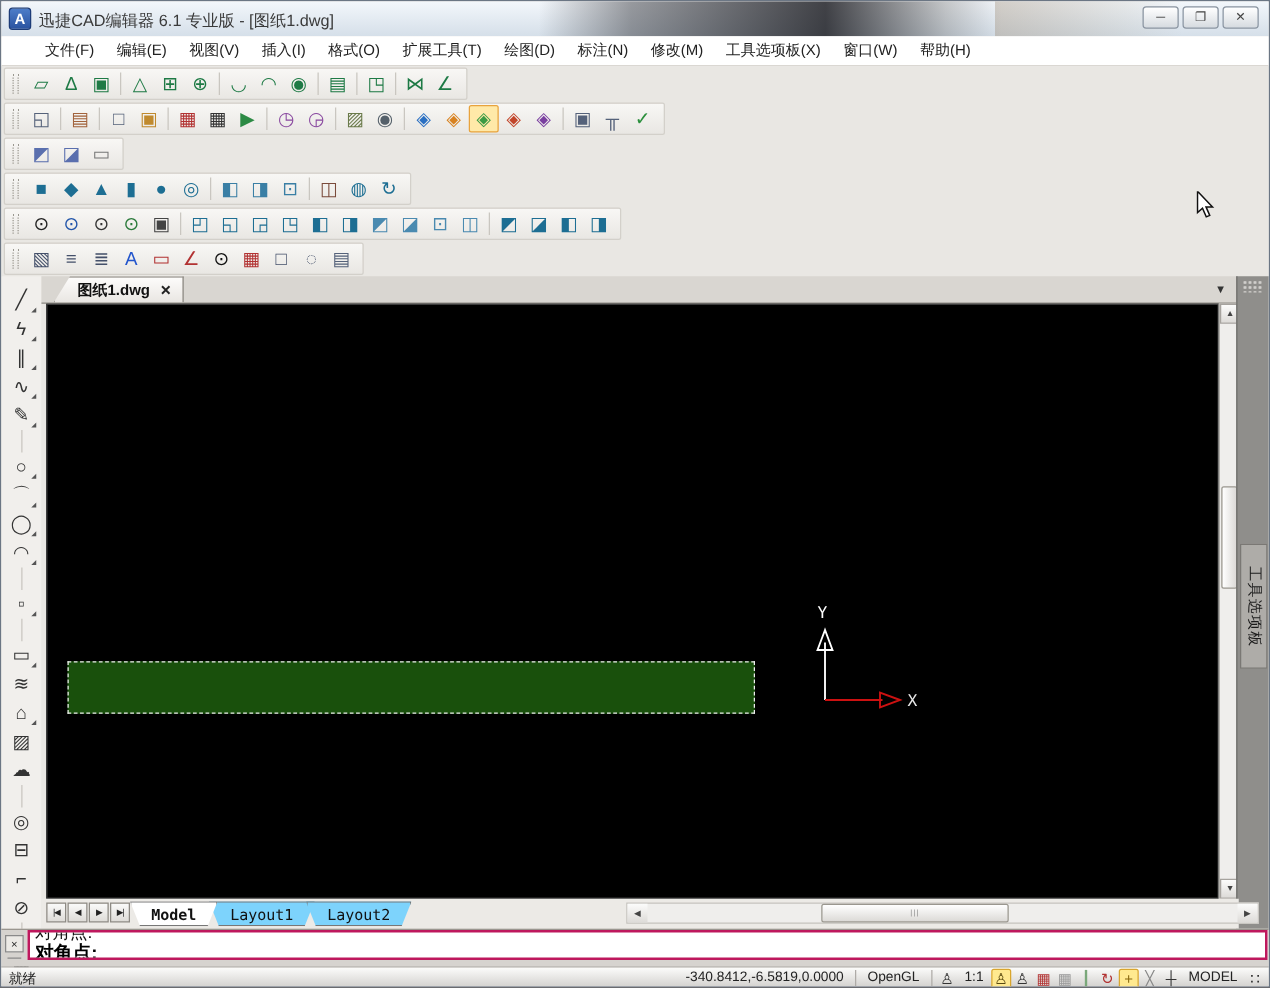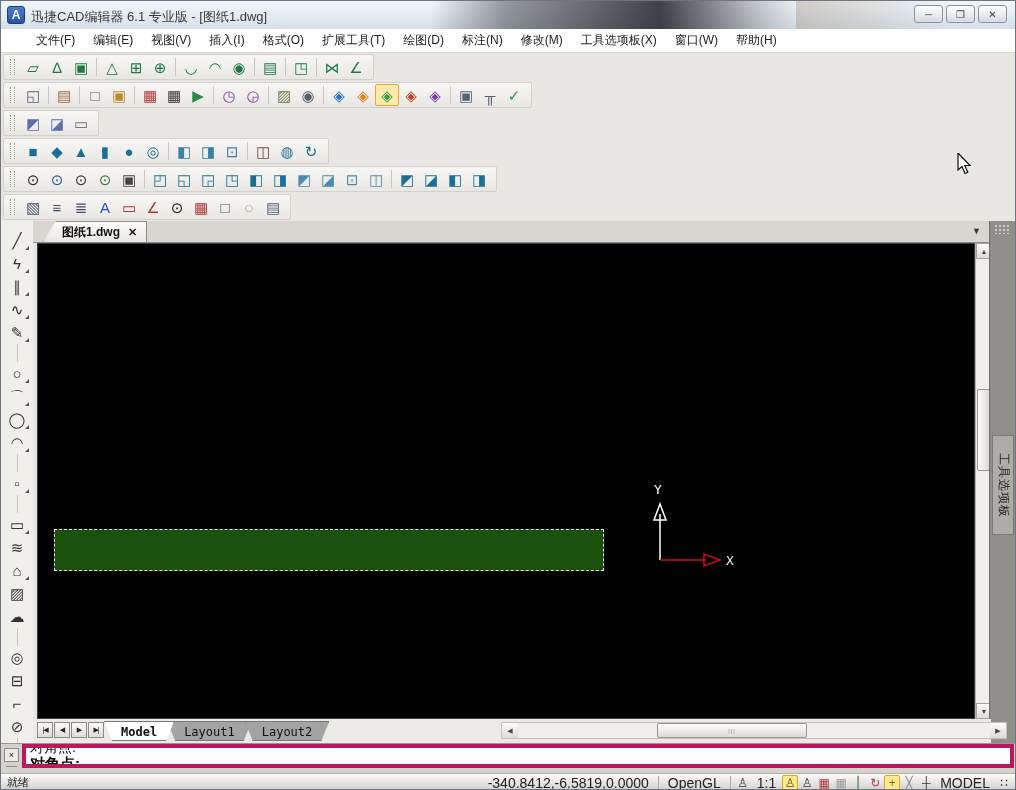--- a/index.html
+++ b/index.html
@@ -85,52 +85,52 @@
     border:1px solid #7a7874;display:flex;align-items:center;justify-content:center;overflow:visible;}
   .strip-tab span{transform:rotate(90deg);white-space:nowrap;font-size:12px;color:#1a1a1a;letter-spacing:1px;}
 
   
   .bottom-band{position:absolute;left:32px;top:718px;width:958px;height:24px;background:#eceae6;}
   .nav-btns{position:absolute;left:4px;top:3px;display:flex;gap:1px;}
   .nav-btn{width:16px;height:16px;border:1px solid #8d8a84;background:linear-gradient(#fafaf9,#dedcd8);
     font-size:7px;color:#222;display:flex;align-items:center;justify-content:center;letter-spacing:-1px;}
   .layout-tabs{position:absolute;left:78px;top:2px;display:flex;}
   .ltab{position:relative;height:20px;padding:3px 16px 0 16px;margin-left:-7px;font-size:12px;
-    font-family:"DejaVu Sans Mono",monospace;background:#a3a3a3;color:#111;
+    font-family:"DejaVu Sans Mono",monospace;background:#7dd3fc;color:#111;
     clip-path:polygon(0 0,100% 0,calc(100% - 8px) 100%,8px 100%);border:1px solid #777;}
   .ltab.active{background:#ffffff;font-weight:bold;z-index:2;}
   .hscroll{position:absolute;left:468px;top:3px;width:506px;height:17px;background:#efeeec;
     border:1px solid #c5c2bd;}
   .hs-btn{position:absolute;top:0;width:16px;height:15px;background:linear-gradient(#fcfcfb,#dddbd8);
     font-size:7px;color:#444;display:flex;align-items:center;justify-content:center;}
   .hs-left{left:0}.hs-right{right:0}
   .hs-thumb{position:absolute;left:155px;top:0;width:150px;height:15px;
     background:linear-gradient(#ffffff,#dcdad7);border:1px solid #9a978f;border-radius:2px;
     display:flex;align-items:center;justify-content:center;font-size:6px;color:#888;letter-spacing:1px;}
 
   
   .cmd-area{position:absolute;left:0;top:742px;right:0;height:30px;background:#d6d3cf;
     border-top:1px solid #9a968f;}
   .cmd-close{position:absolute;left:3px;top:4px;width:15px;height:14px;border:1px solid #8a8a8a;
     background:#eceae6;font-size:9px;color:#222;display:flex;align-items:center;justify-content:center;}
   .cmd-grip{position:absolute;left:5px;top:22px;width:11px;height:2px;border-top:1px solid #8a8a8a;}
   .cmd-box{position:absolute;left:21px;top:0;right:1px;height:24px;background:#fff;
-    border:4px solid #be185d;overflow:hidden;}
+    border:2px solid #be185d;overflow:hidden;}
   .cmd-history{position:absolute;top:-9px;left:4px;font-size:14px;color:#111;}
   .cmd-prompt{position:absolute;top:7px;left:4px;font-size:15px;color:#000;font-weight:600;}
 
   
   .statusbar{position:absolute;left:0;top:772px;right:0;height:18px;
     background:linear-gradient(#fcfcfb,#d0cecb);border-top:1px solid #b5b2ae;
     display:flex;align-items:center;font-size:11px;color:#222;}
   .status-left{padding-left:6px;}
   .status-right{margin-left:auto;display:flex;align-items:center;gap:1px;padding-right:3px;}
   .sitem{display:flex;align-items:center;justify-content:center;height:16px;min-width:16px;
     font-size:12px;line-height:1;padding:0 1px;border:1px solid transparent;}
-  .sitem.text{font-size:14px;padding:0 4px;}
+  .sitem.text{font-size:11px;padding:0 4px;}
   .sitem.hl{background:#ffe98f;border:1px solid #d9a62e;border-radius:2px;}
   .vsep{width:1px;height:13px;background:#aeaba7;margin:0 3px;flex:0 0 auto;}
 
   
   .cursor{position:absolute;left:956px;top:152px;z-index:50;}
 </style>
 </head>
 <body>
 
 <div class="window">

